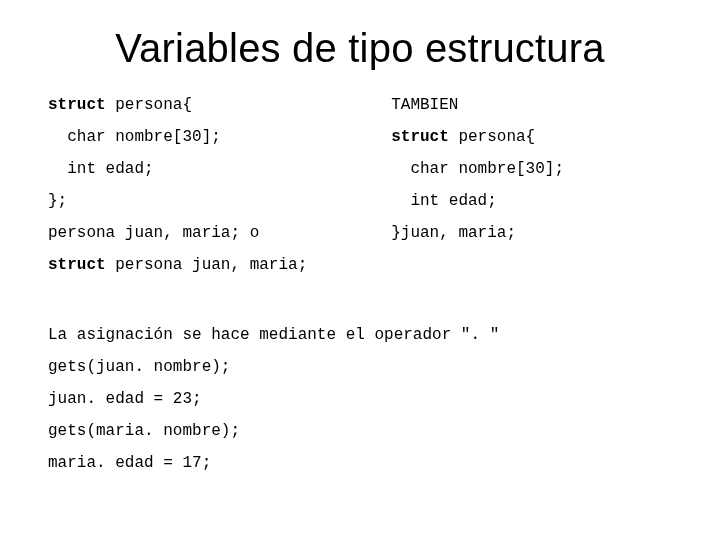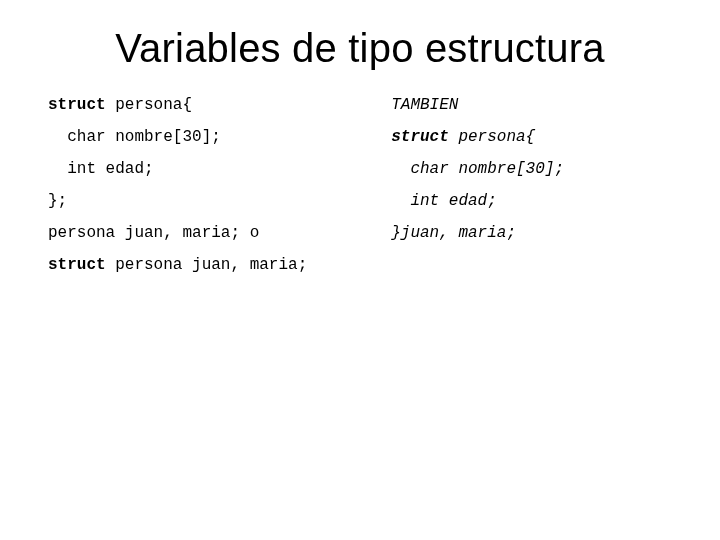--- a/index.html
+++ b/index.html
@@ -31,21 +31,20 @@
   .cols {
     display: flex;
     flex-direction: row;
     gap: 0;
   }
   .col-left {
     width: 55%;
   }
   .col-right {
     width: 45%;
-    font-style: italic;
   }
   .mono {
     font-family: "Courier New", Courier, monospace;
     font-size: 16px;
     line-height: 2.0;
     white-space: pre;
   }
   .b { font-weight: bold; }
   .bottom {
     margin-top: 6px;
@@ -67,14 +66,20 @@
 <span>persona juan, maria; o</span>
 <span class="b">struct</span><span> persona juan, maria;</span></div>
 
     <div class="col-right mono"><span>TAMBIEN</span>
 <span class="b">struct</span><span> persona{</span>
 <span>  char nombre[30];</span>
 <span>  int edad;</span>
 <span>}juan, maria;</span></div>
   </div>
 
+  <div class="mono bottom">
+<span>La asignación se hace mediante el operador ". "</span>
+<span>gets(juan. nombre);</span>
+<span>juan. edad = 23;</span>
+<span>gets(maria. nombre);</span>
+<span>maria. edad = 17;</span></div>
 
 </div>
 
 </body></html>

